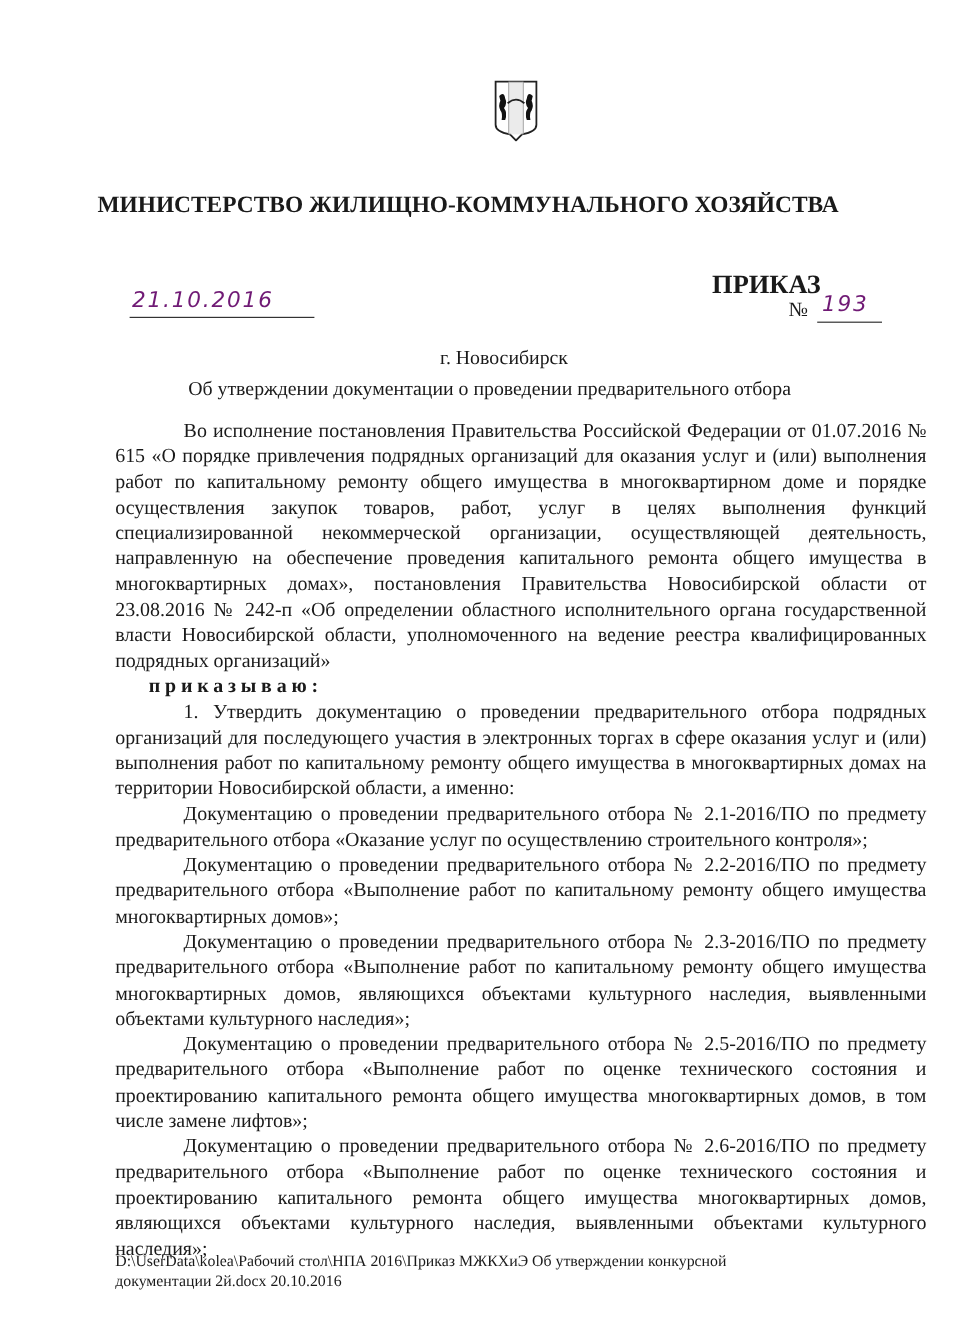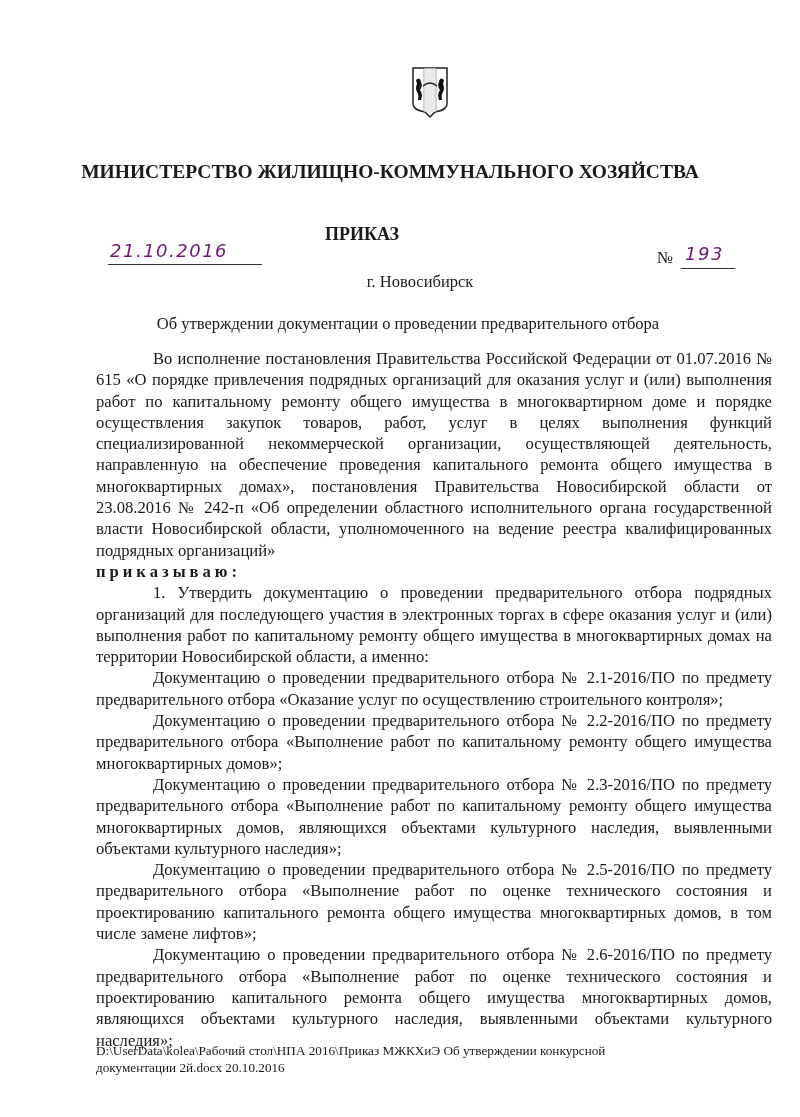--- a/index.html
+++ b/index.html
@@ -1,34 +1,34 @@
 <!DOCTYPE html>
 <html><head>
 <meta charset="utf-8">
 <style>
   html, body { margin: 0; padding: 0; background: #ffffff; }
   body { width: 800px; height: 1117px; position: relative; overflow: hidden;
          font-family: "Liberation Serif", "DejaVu Serif", serif; color: #1a1a1a; }
   .emblem { position: absolute; left: 411px; top: 66px; width: 38px; height: 52px; }
   .ministry { position: absolute; left: 0; width: 740px; top: 160px; text-align: center;
               font-weight: bold; font-size: 19.5px; line-height: 24px; padding-left: 40px; box-sizing: border-box; }
-  .order-title { position: absolute; left: 0; width: 684px; top: 224px; text-align: center;
-                 font-weight: bold; font-size: 18px; padding-left: 40px; box-sizing: border-box; }
+  .order-title { position: absolute; left: 0; width: 684px; top: 224px; text-align: right;
+                 font-weight: bold; font-size: 22px; padding-left: 40px; box-sizing: border-box; }
   .date-wrap { position: absolute; left: 108px; top: 242px; width: 154px; height: 22px; border-bottom: 1px solid #333; }
   .hand { font-family: "DejaVu Sans", sans-serif; font-style: italic; color: #701a75; font-size: 18px; letter-spacing: 1.5px; font-weight: 300; }
   .date-wrap .hand { position: absolute; left: 2px; top: -2px; }
   .num-wrap { position: absolute; left: 657px; top: 246px; height: 24px; }
   .num-sign { font-size: 17px; position: absolute; left: 0; top: 2px; }
   .num-line { position: absolute; left: 24px; top: 0; width: 54px; height: 22px; border-bottom: 1px solid #333; }
   .num-line .hand { position: absolute; left: 4px; top: -3px; }
-  .city { position: absolute; left: 0; width: 800px; top: 272px; text-align: center; font-size: 16.5px; padding-left: 40px; box-sizing: border-box; }
+  .city { position: absolute; left: 0; width: 800px; top: 288px; text-align: center; font-size: 16.5px; padding-left: 40px; box-sizing: border-box; }
   .subject { position: absolute; left: 0; width: 776px; top: 314px; text-align: center; font-size: 16.5px; padding-left: 40px; box-sizing: border-box; }
   .body-text { position: absolute; left: 96px; width: 676px; top: 348px; font-size: 16.6px; line-height: 21.3px; text-align: justify; }
   .body-text p { margin: 0; text-indent: 57px; }
-  .body-text p.noind { text-indent: 0; }
+  .body-text p.noind { text-indent: 0; margin-left: 28px; }
   .prikaz { font-weight: bold; letter-spacing: 4px; }
   .footer { position: absolute; left: 96px; width: 640px; top: 1042px; font-size: 13.2px; line-height: 17px; }
 </style>
 </head>
 <body>
 
 <div class="emblem">
   <svg width="38" height="52" viewBox="0 0 38 52">
     <path d="M2 2 H36 V38 Q36 44 24 46 L19 51 L14 46 Q2 44 2 38 Z" fill="#fff" stroke="#222" stroke-width="1.5"></path>
     <line x1="13" y1="2" x2="13" y2="46" stroke="#888" stroke-width="0.8"></line>

